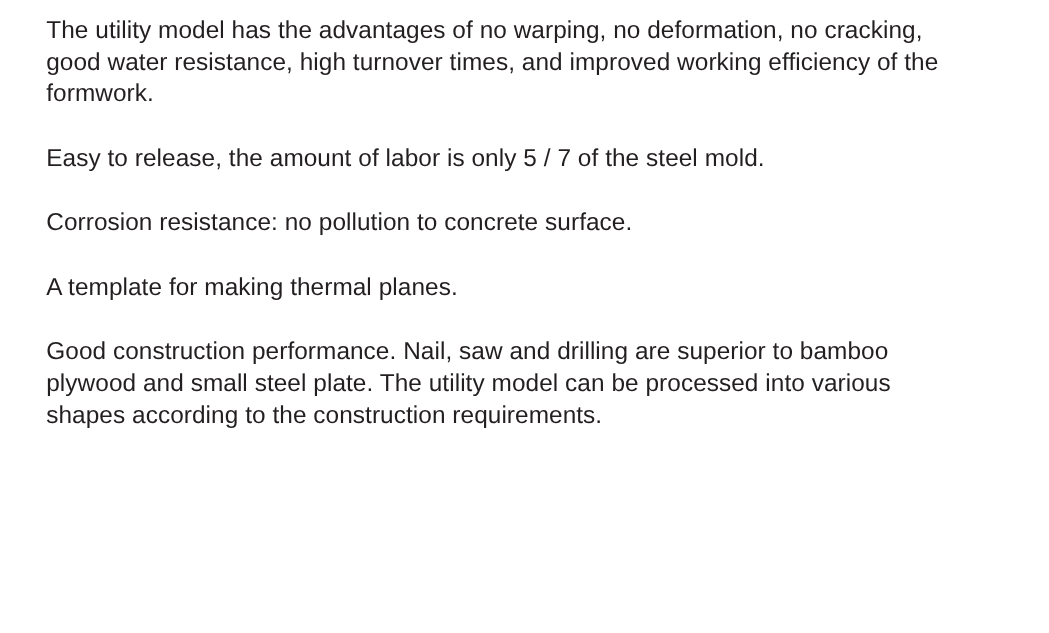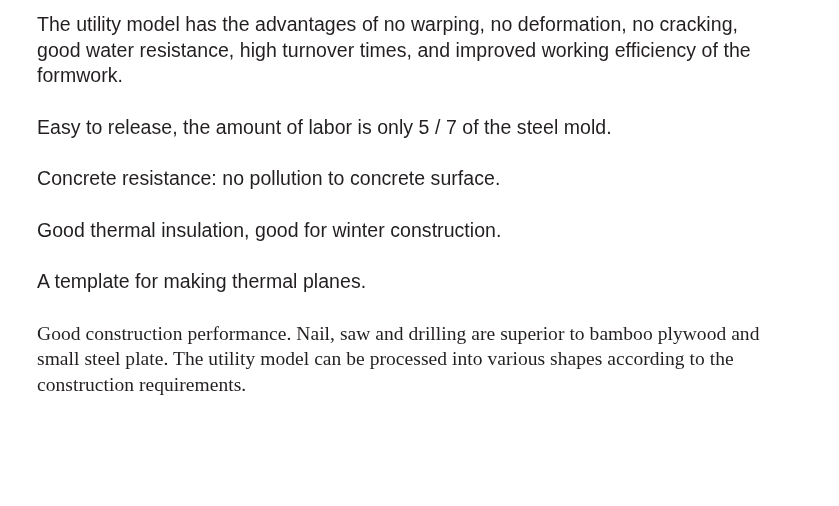--- a/index.html
+++ b/index.html
@@ -29,28 +29,26 @@
     line-height: 25.5px;
     color: #231f20;
     font-family: "Liberation Sans", sans-serif;
     font-weight: 400;
     letter-spacing: 0.05px;
     text-align: left;
     white-space: normal;
   }
   .para:last-child {
     margin-bottom: 16px;
-    font-family: Liberation Serif, serif;
   }
 </style>
 </head>
 <body>
 
 <div class="page">
   <div class="doc-body">
     <p class="para">The utility model has the advantages of no warping, no deformation, no cracking, good water resistance, high turnover times, and improved working efficiency of the formwork.</p>
     <p class="para">Easy to release, the amount of labor is only 5 / 7 of the steel mold.</p>
-    <p class="para">Concrete resistance: no pollution to concrete surface.</p>
-    <p class="para">Good thermal insulation, good for winter construction.</p>
+    <p class="para">Corrosion resistance: no pollution to concrete surface.</p>
     <p class="para">A template for making thermal planes.</p>
     <p class="para">Good construction performance. Nail, saw and drilling are superior to bamboo plywood and small steel plate. The utility model can be processed into various shapes according to the construction requirements.</p>
   </div>
 </div>
 
 </body></html>

